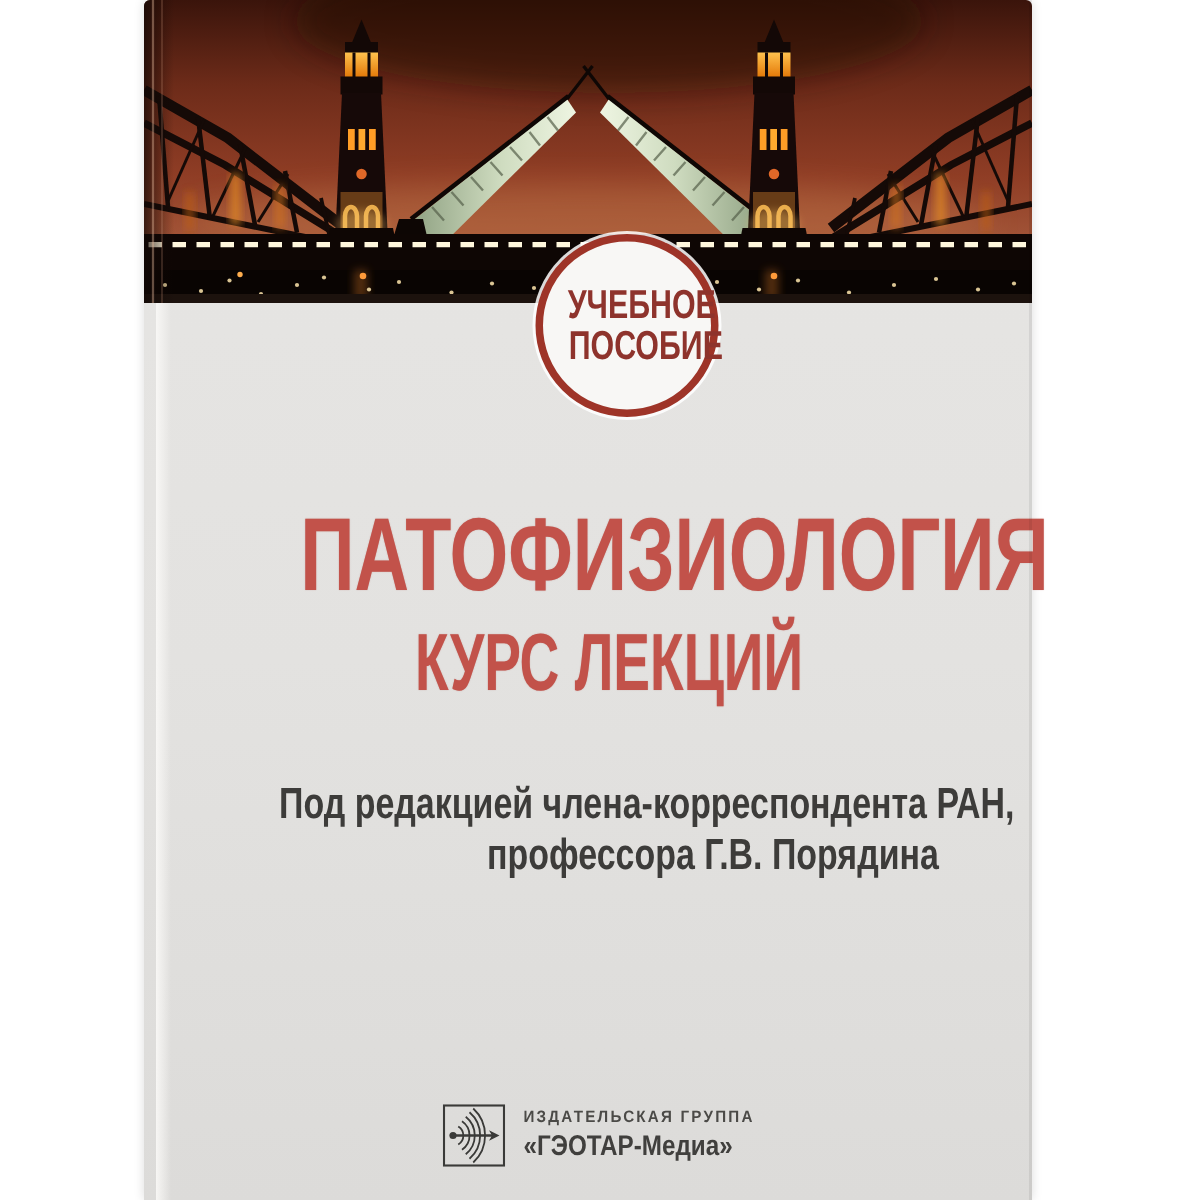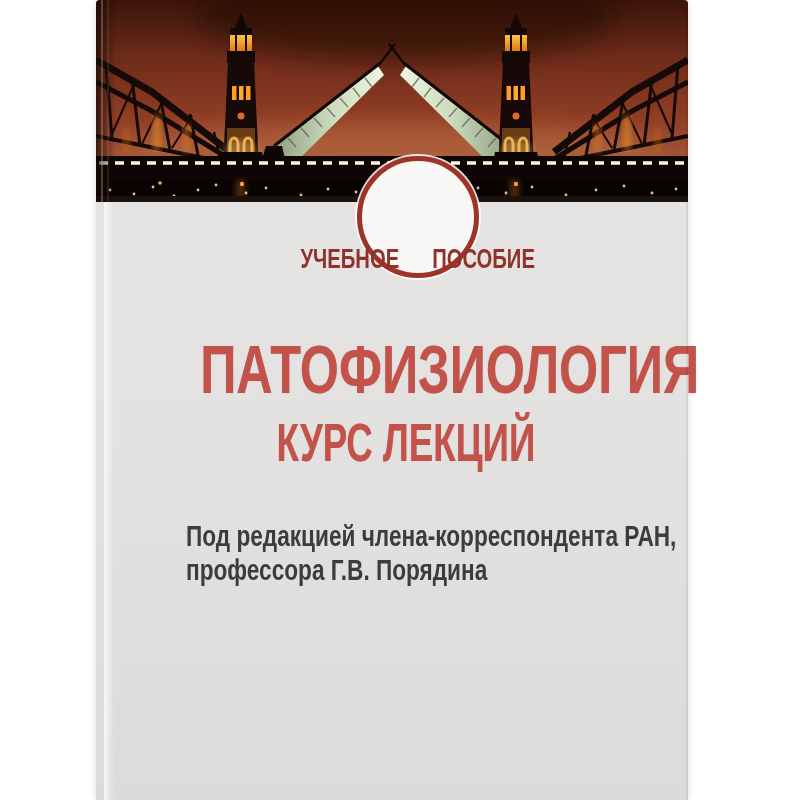--- a/index.html
+++ b/index.html
@@ -18,41 +18,41 @@
   .photo svg{display:block;}
   .crease{
     position:absolute;left:8px;top:202px;bottom:0;width:10px;
     background:linear-gradient(90deg,rgba(250,249,247,.9),rgba(250,249,247,0));
   }
   .book-right-edge{position:absolute;right:0;top:0;bottom:0;width:2px;background:rgba(0,0,0,.07);}
   .badge{
     position:absolute;left:261px;top:156px;width:112px;height:112px;
     background:#f8f7f5;border:5px solid #9e3428;border-radius:50%;
     box-shadow:0 0 0 2px rgba(255,255,255,.85);
-    display:flex;align-items:flex-end;justify-content:center;
+    display:flex;flex-direction:column;align-items:flex-start;justify-content:center;
     z-index:3;
   }
   .badge .bline{
     font-weight:bold;font-size:27px;line-height:27px;color:#8e332c;
     transform:scaleX(.75);white-space:nowrap;
   }
   .title{
     position:absolute;left:28px;right:0;top:340px;text-align:center;
     font-weight:bold;font-size:69px;line-height:60px;color:#c2524a;
     transform:scaleX(.73);white-space:nowrap;
     text-shadow:0 0 1px rgba(150,50,40,.35);
   }
   .subtitle{
     position:absolute;left:28px;right:0;top:417px;text-align:center;
     font-weight:bold;font-size:54px;line-height:50px;color:#c2524a;
     transform:scaleX(.68);white-space:nowrap;
     text-shadow:0 0 1px rgba(150,50,40,.35);
   }
   .editors{
-    position:absolute;left:28px;right:0;top:519px;text-align:left;
+    position:absolute;left:28px;right:0;top:519px;text-align:right;
     font-weight:bold;font-size:29px;line-height:34px;color:#3d3c3a;
   }
   .editors .eline{display:block;transform:scaleX(.78);white-space:nowrap;}
   .band{
     position:absolute;left:0;right:0;top:630px;height:53px;
     background:#e6b06c;display:flex;align-items:center;justify-content:center;
   }
   .band .btext{
     font-size:25px;color:#6f4228;transform:scaleX(.72);white-space:nowrap;
     padding-left:28px;
@@ -210,16 +210,33 @@
 
   <div class="title">ПАТОФИЗИОЛОГИЯ</div>
   <div class="subtitle">КУРС ЛЕКЦИЙ</div>
 
   <div class="editors">
     <span class="eline">Под редакцией члена-корреспондента РАН,</span>
     <span class="eline">профессора Г.В. Порядина</span>
   </div>
 
 
+  <div class="publisher">
+    <svg width="42" height="42" viewBox="0 0 42 42" xmlns="http://www.w3.org/2000/svg" fill="none" stroke="#3a3a38">
+      <rect x="1" y="1" width="40" height="40" stroke-width="1.4"></rect>
+      <circle cx="7" cy="21" r="2.4" fill="#3a3a38" stroke="none"></circle>
+      <path d="M10.5,15 A7,7 0 0 1 10.5,27" stroke-width="1.2"></path>
+      <path d="M13,11.5 A11.5,11.5 0 0 1 13,30.5" stroke-width="1.2"></path>
+      <path d="M15.5,8.5 A16,16 0 0 1 15.5,33.5" stroke-width="1.2"></path>
+      <path d="M18,5.5 A20.5,20.5 0 0 1 18,36.5" stroke-width="1.2"></path>
+      <path d="M20.5,3 A24.5,24.5 0 0 1 20.5,39" stroke-width="1.2"></path>
+      <path d="M7,21 H33" stroke-width="1.6"></path>
+      <polygon points="38,21 31,17.5 33,21 31,24.5" fill="#3a3a38" stroke="none"></polygon>
+    </svg>
+    <div class="pub-text">
+      <span class="pub-group">ИЗДАТЕЛЬСКАЯ ГРУППА</span>
+      <span class="pub-name">«ГЭОТАР-Медиа»</span>
+    </div>
+  </div>
 
   <div class="crease"></div>
   <div class="book-right-edge"></div>
 </div>
 
 </body></html>

